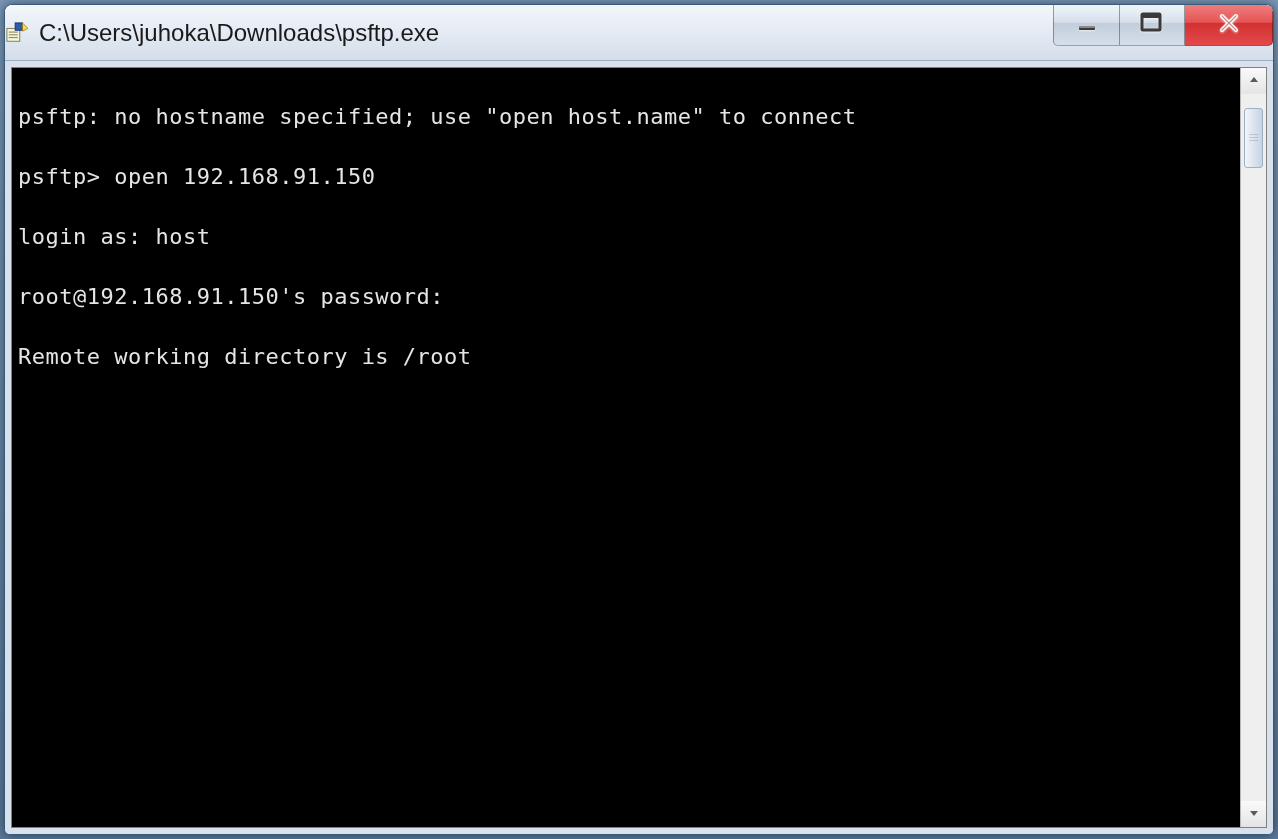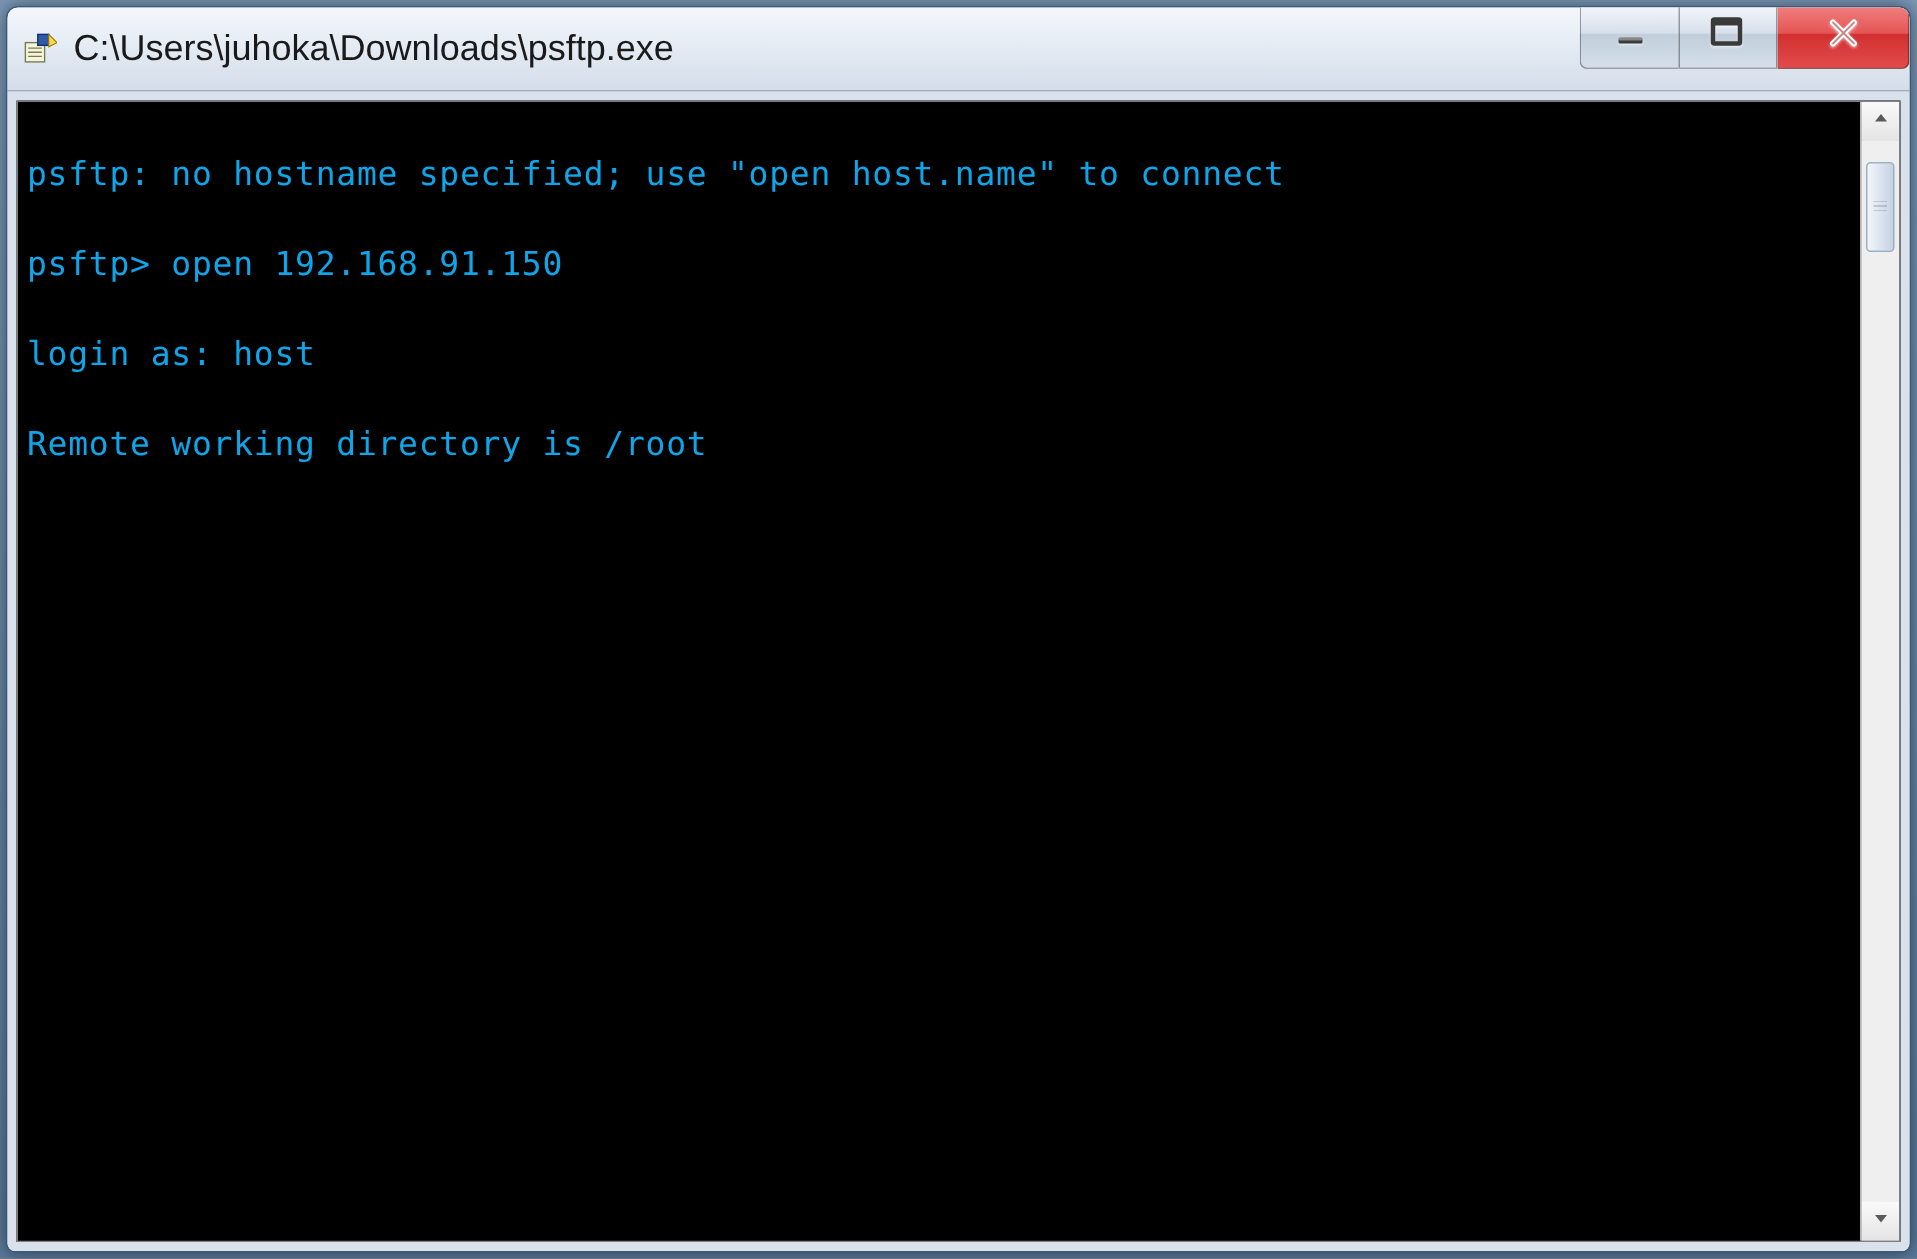--- a/index.html
+++ b/index.html
@@ -31,21 +31,21 @@
       flex-direction: column;
       overflow: hidden;
     }
 
     .titlebar {
       height: 56px;
       background: linear-gradient(to bottom, #f4f7fb 0%, #e6edf5 40%, #d4dde9 100%);
       border-bottom: 1px solid #9aaec2;
       display: flex;
       align-items: center;
-      padding-left: 10px;
+      padding-left: 0;
       position: relative;
     }
 
     .app-icon {
       width: 24px;
       height: 24px;
       margin-right: 10px;
       display: flex;
       align-items: center;
       justify-content: center;
@@ -112,21 +112,21 @@
     .terminal-wrap {
       flex: 1;
       display: flex;
       border: 1px solid #808080;
       background: #000000;
     }
 
     .terminal {
       flex: 1;
       background: #000000;
-      color: #0ea5e9;
+      color: #e5e5e5;
       font-family: "Lucida Console", "Consolas", monospace;
       font-size: 22px;
       line-height: 30px;
       padding: 4px 6px;
       white-space: pre;
       overflow: hidden;
       letter-spacing: 0.5px;
     }
 
     .scrollbar {
@@ -228,20 +228,21 @@
       </div>
     </div>
   </div>
 
   <div class="content-frame">
     <div class="terminal-wrap">
       <div class="terminal">
 <span class="terminal-line">psftp: no hostname specified; use "open host.name" to connect</span>
 <span class="terminal-line">psftp&gt; open 192.168.91.150</span>
 <span class="terminal-line">login as: host</span>
+<span class="terminal-line">root@192.168.91.150's password:</span>
 <span class="terminal-line">Remote working directory is /root</span>
       </div>
 
       <div class="scrollbar">
         <div class="scroll-arrow">
           <span>
             <svg width="12" height="12" viewBox="0 0 12 12">
               <path d="M2 8 L6 3 L10 8 Z" fill="#5a5a5a"></path>
             </svg>
           </span>

